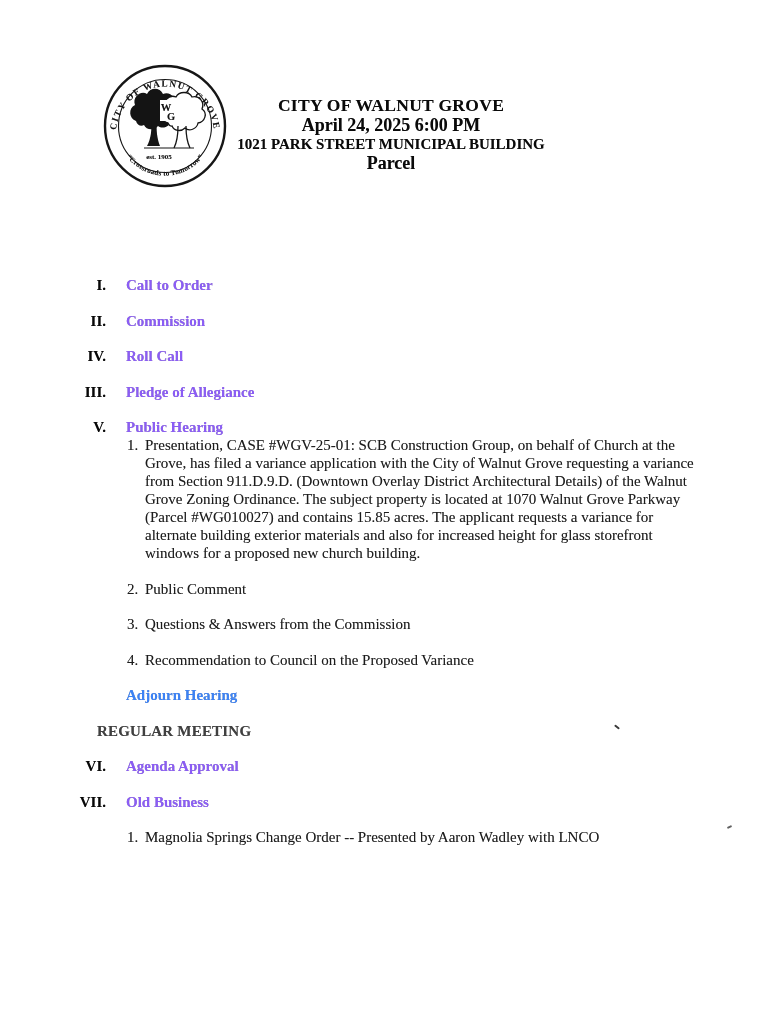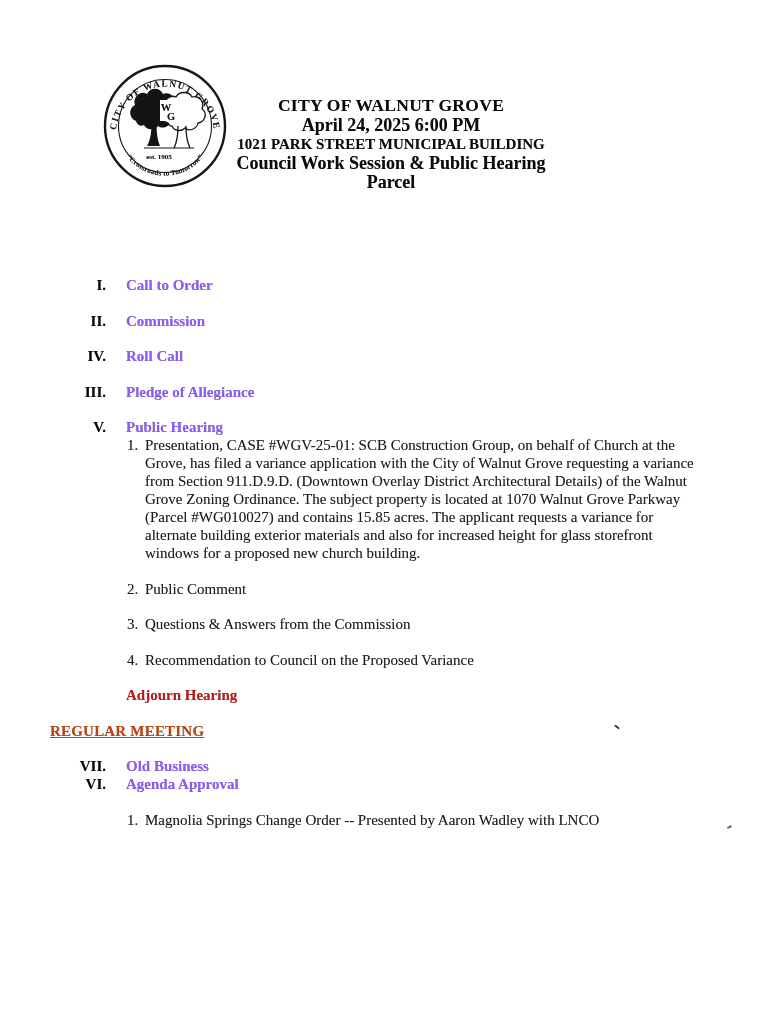--- a/index.html
+++ b/index.html
@@ -22,22 +22,22 @@
   .h-addr  { font-size:15px; }
   
   .agenda { position:absolute; top:276px; left:0; width:100%; font-size:15px; line-height:18px; }
   .row { display:flex; margin-bottom:17.5px; }
   .row-tight { margin-bottom:0; }
   .num { width:106px; text-align:right; font-weight:bold; color:#070707; flex:none; }
   .ttl { margin-left:20px; font-weight:bold; color:#8b5cf6; }
   .sub-row { display:flex; padding-left:127px; margin-bottom:17.5px; }
   .sub-num { width:18px; flex:none; }
   .sub-text { width:553px; }
-  .adjourn { padding-left:126px; font-weight:bold; color:#b91c1c; margin-bottom:17.5px; }
-  .section-heading { padding-left:50px; font-weight:bold; color:#c2410c; letter-spacing:.2px; margin-bottom:17.5px;text-decoration:underline; }
+  .adjourn { padding-left:126px; font-weight:bold; color:#3b82f6; margin-bottom:17.5px; }
+  .section-heading { padding-left:97px; font-weight:bold; color:#404040; letter-spacing:.2px; margin-bottom:17.5px; }
   
   .speck { position:absolute; background:#3a3a3a; }
   .speck-a { left:614px; top:726px; width:6px; height:2px; transform:rotate(38deg); border-radius:1px; }
   .speck-b { left:727px; top:826px; width:5px; height:2px; transform:rotate(-25deg); border-radius:1px; opacity:.8; }
   
   .seal text, .seal textPath { font-family:"Liberation Serif","DejaVu Serif",serif; }
 </style>
 </head>
 <body>
 
@@ -71,21 +71,20 @@
       <text x="64" y="48" font-size="10.5" font-weight="bold" text-anchor="middle" fill="#141414">W</text>
       <text x="69" y="57" font-size="10.5" font-weight="bold" text-anchor="middle" fill="#141414">G</text>
     </g>
     <text x="57" y="96" font-size="7" font-weight="bold" text-anchor="middle" fill="#141414">est. 1905</text>
   </svg>
 
   <div class="header-text">
     <div class="h-title">CITY OF WALNUT GROVE</div>
     <div class="h-line">April 24, 2025 6:00 PM</div>
     <div class="h-line h-addr">1021 PARK STREET MUNICIPAL BUILDING</div>
-    <div class="h-line">Council Work Session &amp; Public Hearing</div>
     <div class="h-line">Parcel</div>
   </div>
 
   <main class="agenda">
 
     <div class="row">
       <span class="num">I.</span>
       <span class="ttl">Call to Order</span>
     </div>
 
@@ -126,28 +125,28 @@
 
     <div class="sub-row">
       <span class="sub-num">4.</span>
       <span class="sub-text">Recommendation to Council on the Proposed Variance</span>
     </div>
 
     <div class="adjourn">Adjourn Hearing</div>
 
     <div class="section-heading">REGULAR MEETING</div>
 
+    <div class="row">
+      <span class="num">VI.</span>
+      <span class="ttl">Agenda Approval</span>
+    </div>
+
     <div class="row row-tight">
       <span class="num">VII.</span>
       <span class="ttl">Old Business</span>
-    </div>
-
-    <div class="row">
-      <span class="num">VI.</span>
-      <span class="ttl">Agenda Approval</span>
     </div>
 
     <div class="sub-row" style="margin-top:17.5px">
       <span class="sub-num">1.</span>
       <span class="sub-text">Magnolia Springs Change Order -- Presented by Aaron Wadley with LNCO</span>
     </div>
 
   </main>
 
   <div class="speck speck-a"></div>

